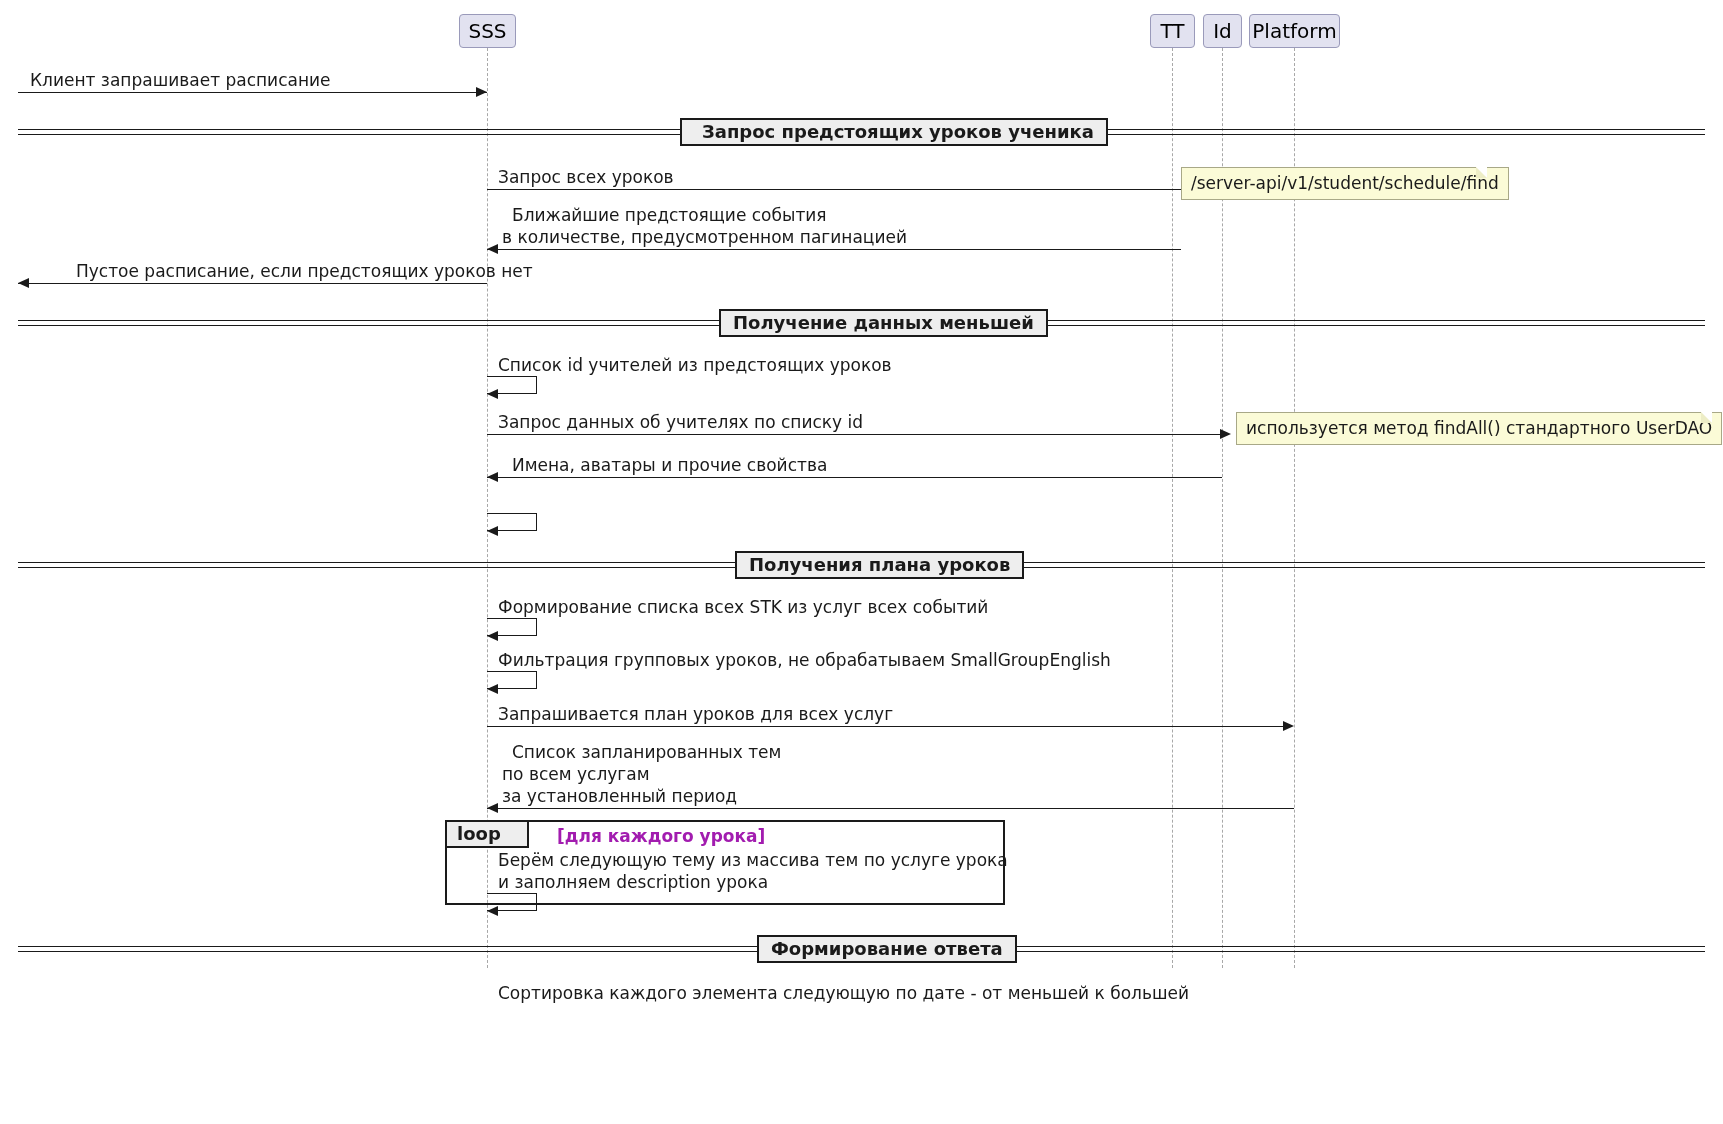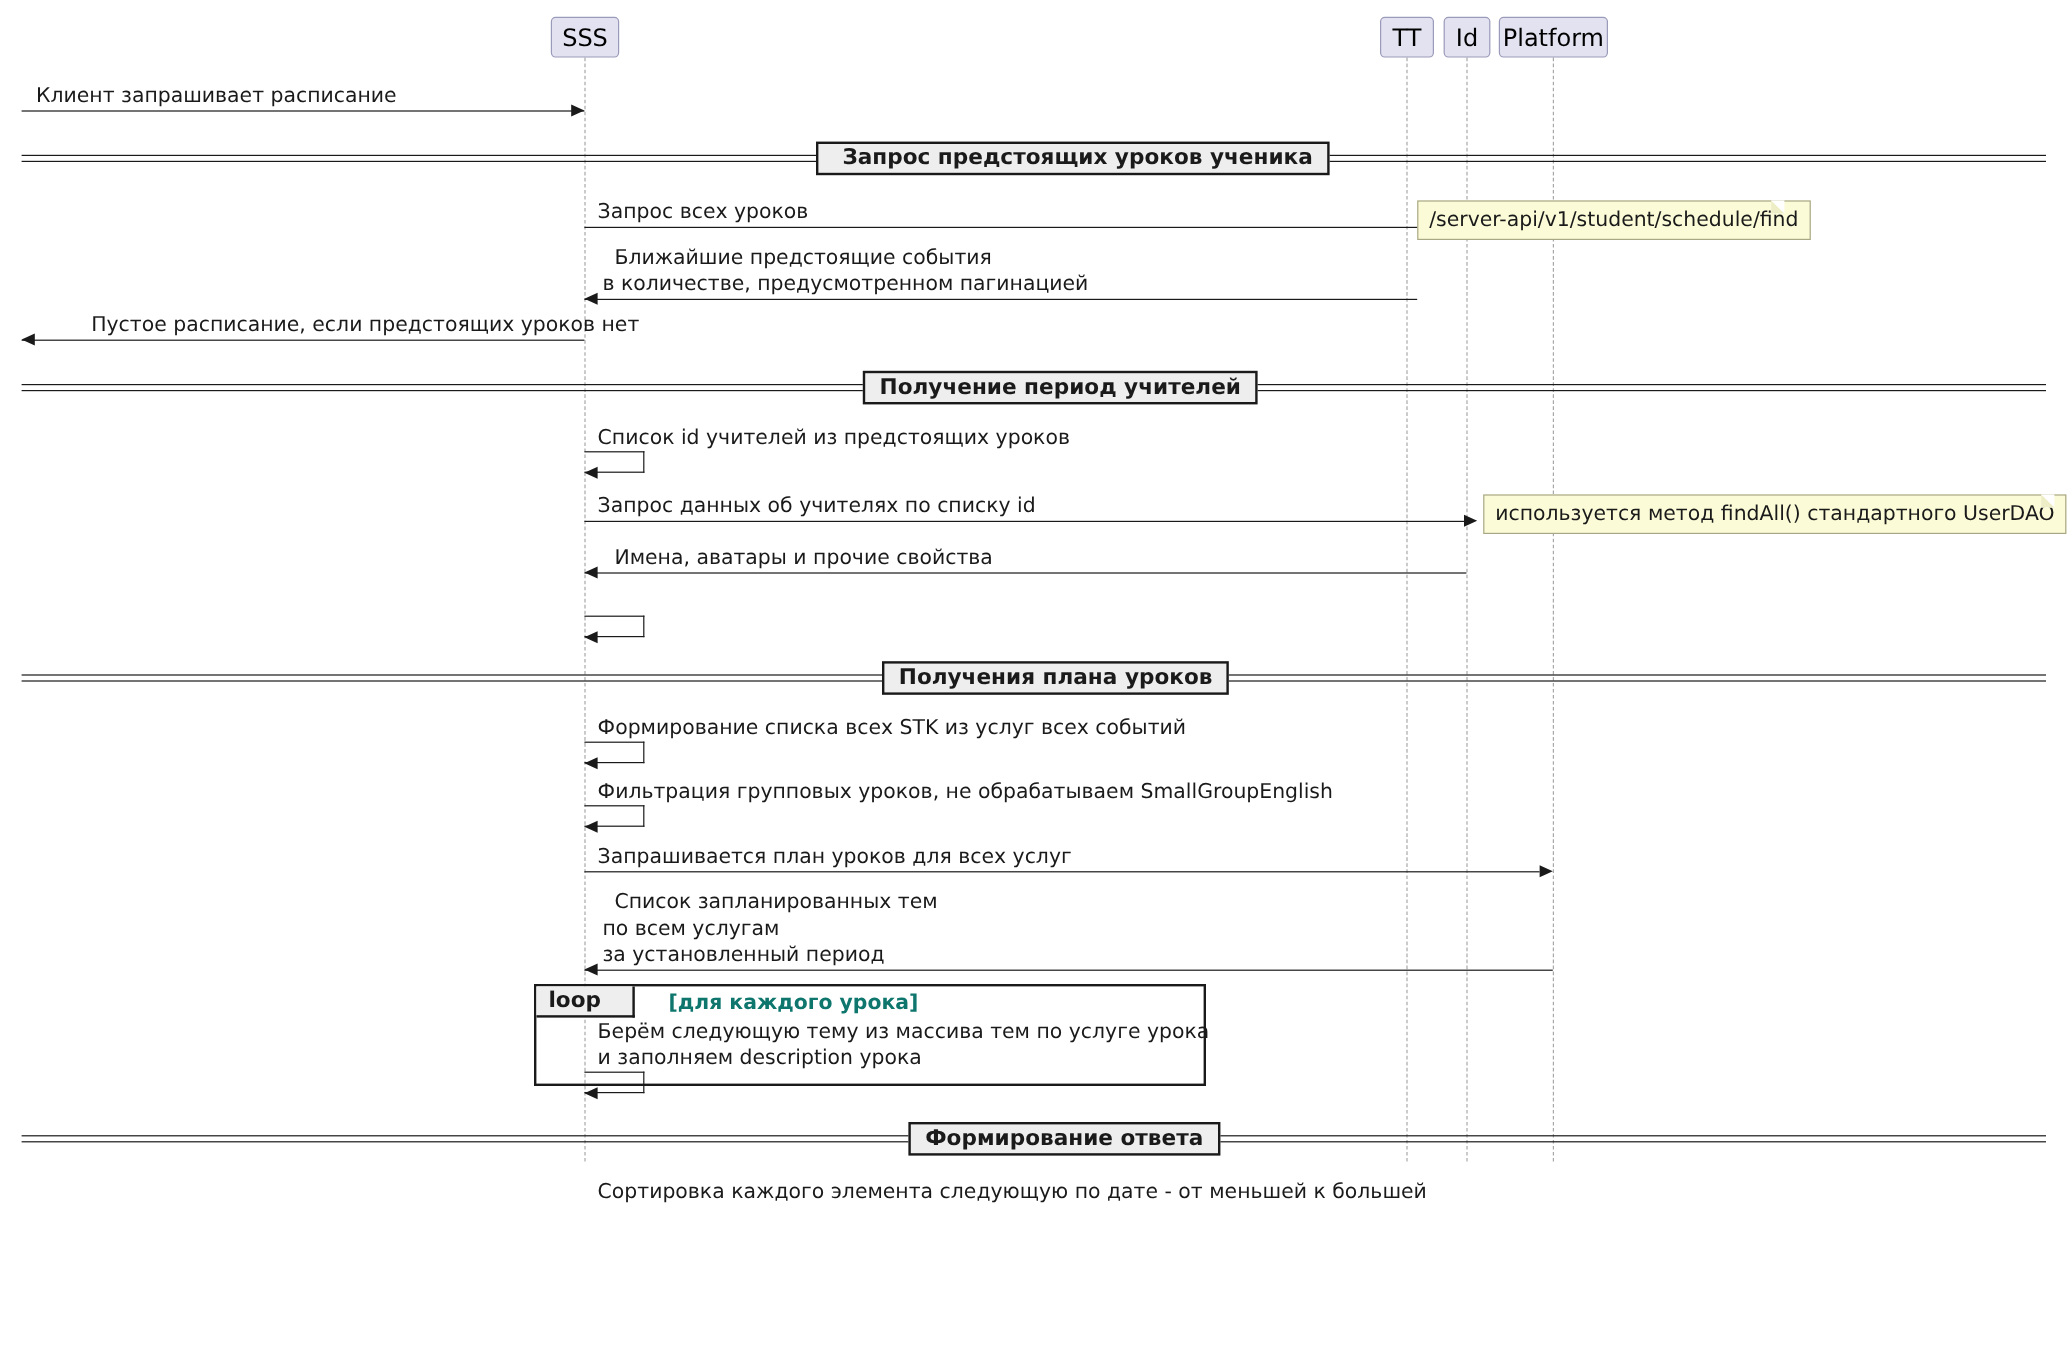--- a/index.html
+++ b/index.html
@@ -138,21 +138,21 @@
     padding: 4px 26px 5px 10px;
     white-space: nowrap;
     height: 26px;
     display: flex;
     align-items: center;
   }
   .frame-cond {
     position: absolute;
     font-size: 17px;
     font-weight: bold;
-    color: #0f766e;
+    color: #a21caf;
     white-space: nowrap;
     line-height: 1;
   }
   .tick-mark {
     position: absolute;
     border-left: 1px solid #777777;
     height: 10px;
   }
 </style>
 </head>
@@ -213,21 +213,21 @@
   <div class="msg-label" style="left:502px; top:227px;">в количестве, предусмотренном пагинацией</div>
   <div class="msg-line" style="left:487px; top:249px; width:694px;"></div>
   <div class="arrowhead left" style="left:487px; top:244px;"></div>
 
   <div class="msg-label" style="left:36px; top:261px;margin-left:40px;">Пустое расписание, если предстоящих уроков нет</div>
   <div class="msg-line" style="left:18px; top:283px; width:469px;"></div>
   <div class="arrowhead left" style="left:18px; top:278px;"></div>
 
   <div class="divider-rule" style="top:320px;"></div>
   <div class="divider-label" style="left:719px; top:309px;">
-    <span>Получение период учителей</span>
+    <span>Получение данных меньшей</span>
   </div>
 
   <div class="msg-label" style="left:498px; top:355px;">Список id учителей из предстоящих уроков</div>
   <div class="selfcall" style="left:487px; top:376px;"></div>
   <div class="arrowhead left" style="left:487px; top:389px;"></div>
 
   <div class="msg-label" style="left:498px; top:412px;">Запрос данных об учителях по списку id</div>
   <div class="msg-line" style="left:487px; top:434px; width:741px;"></div>
   <div class="arrowhead right" style="left:1220px; top:429px;"></div>
 

